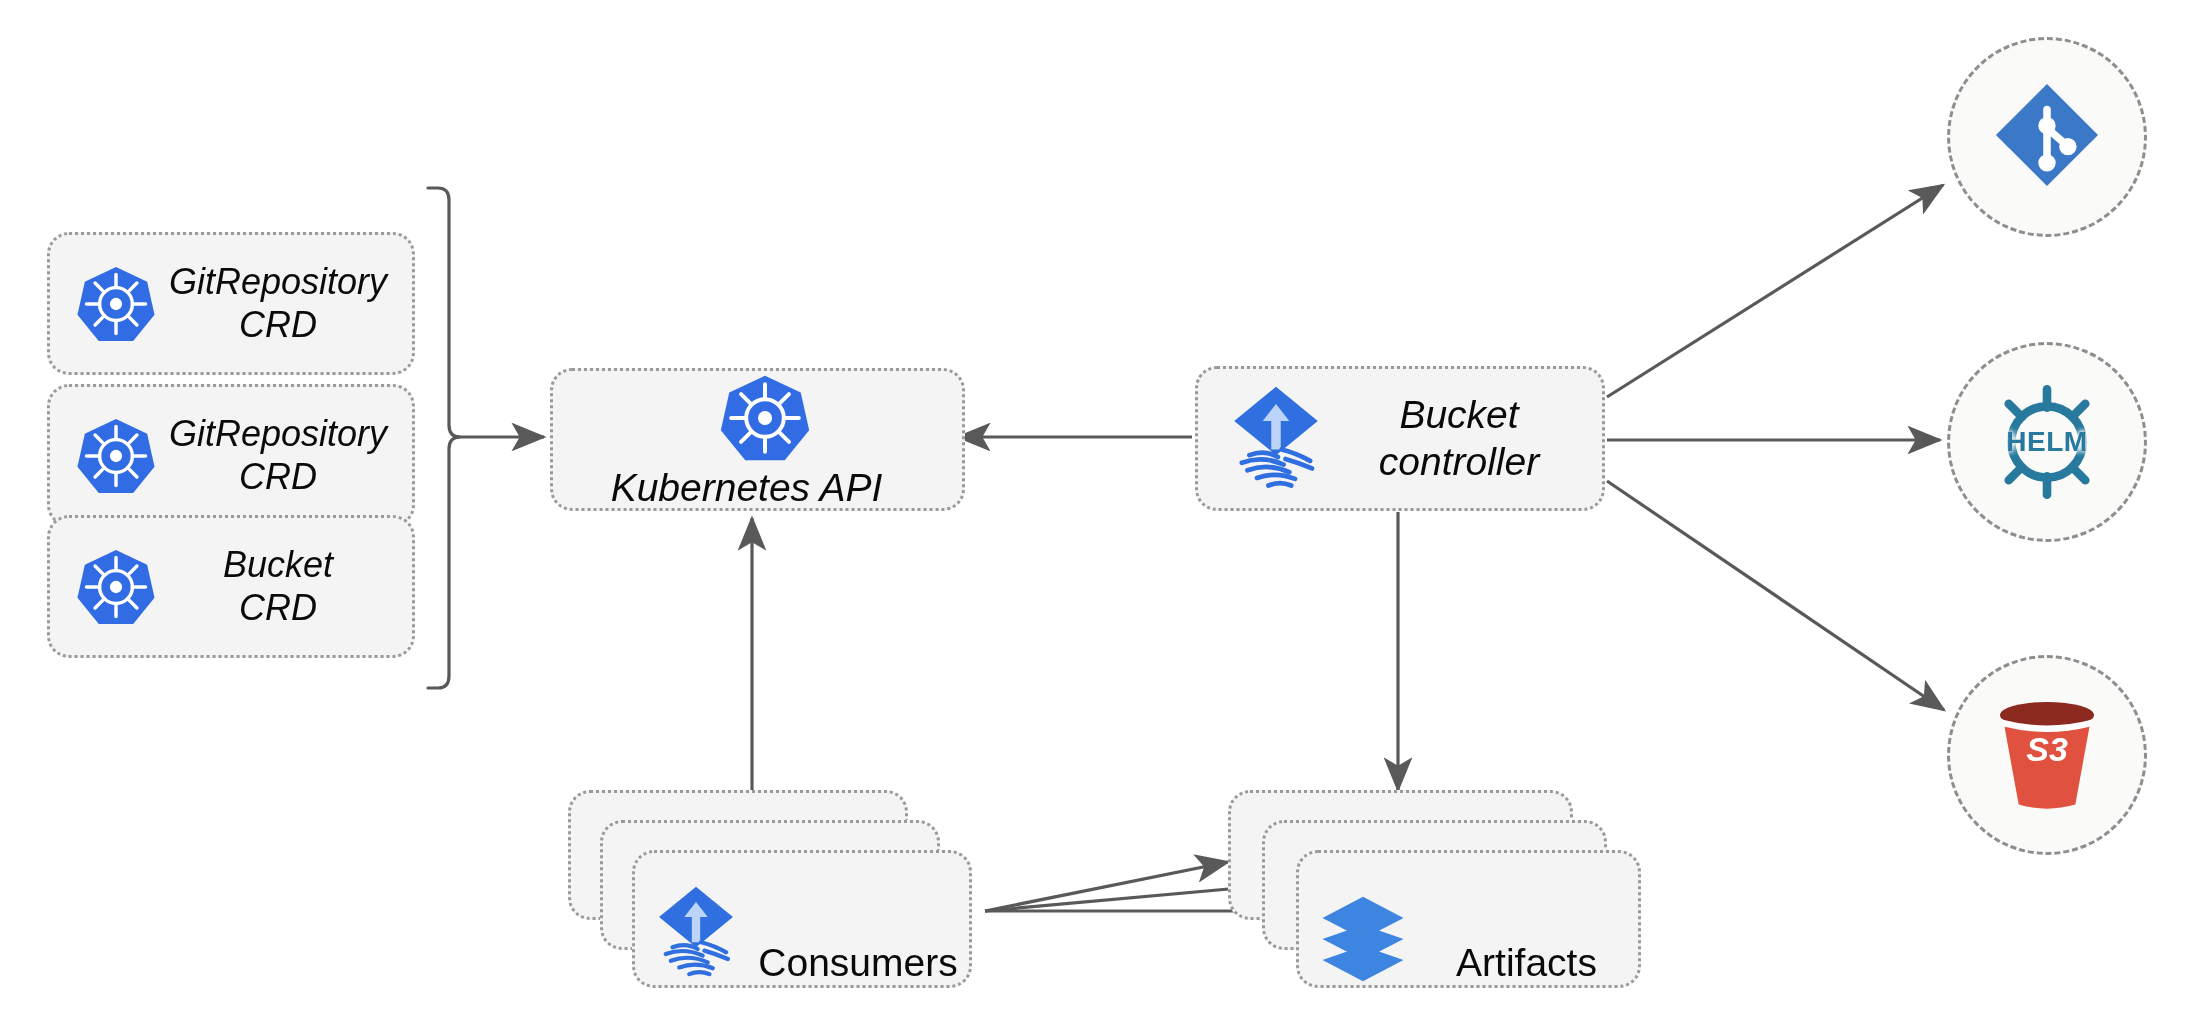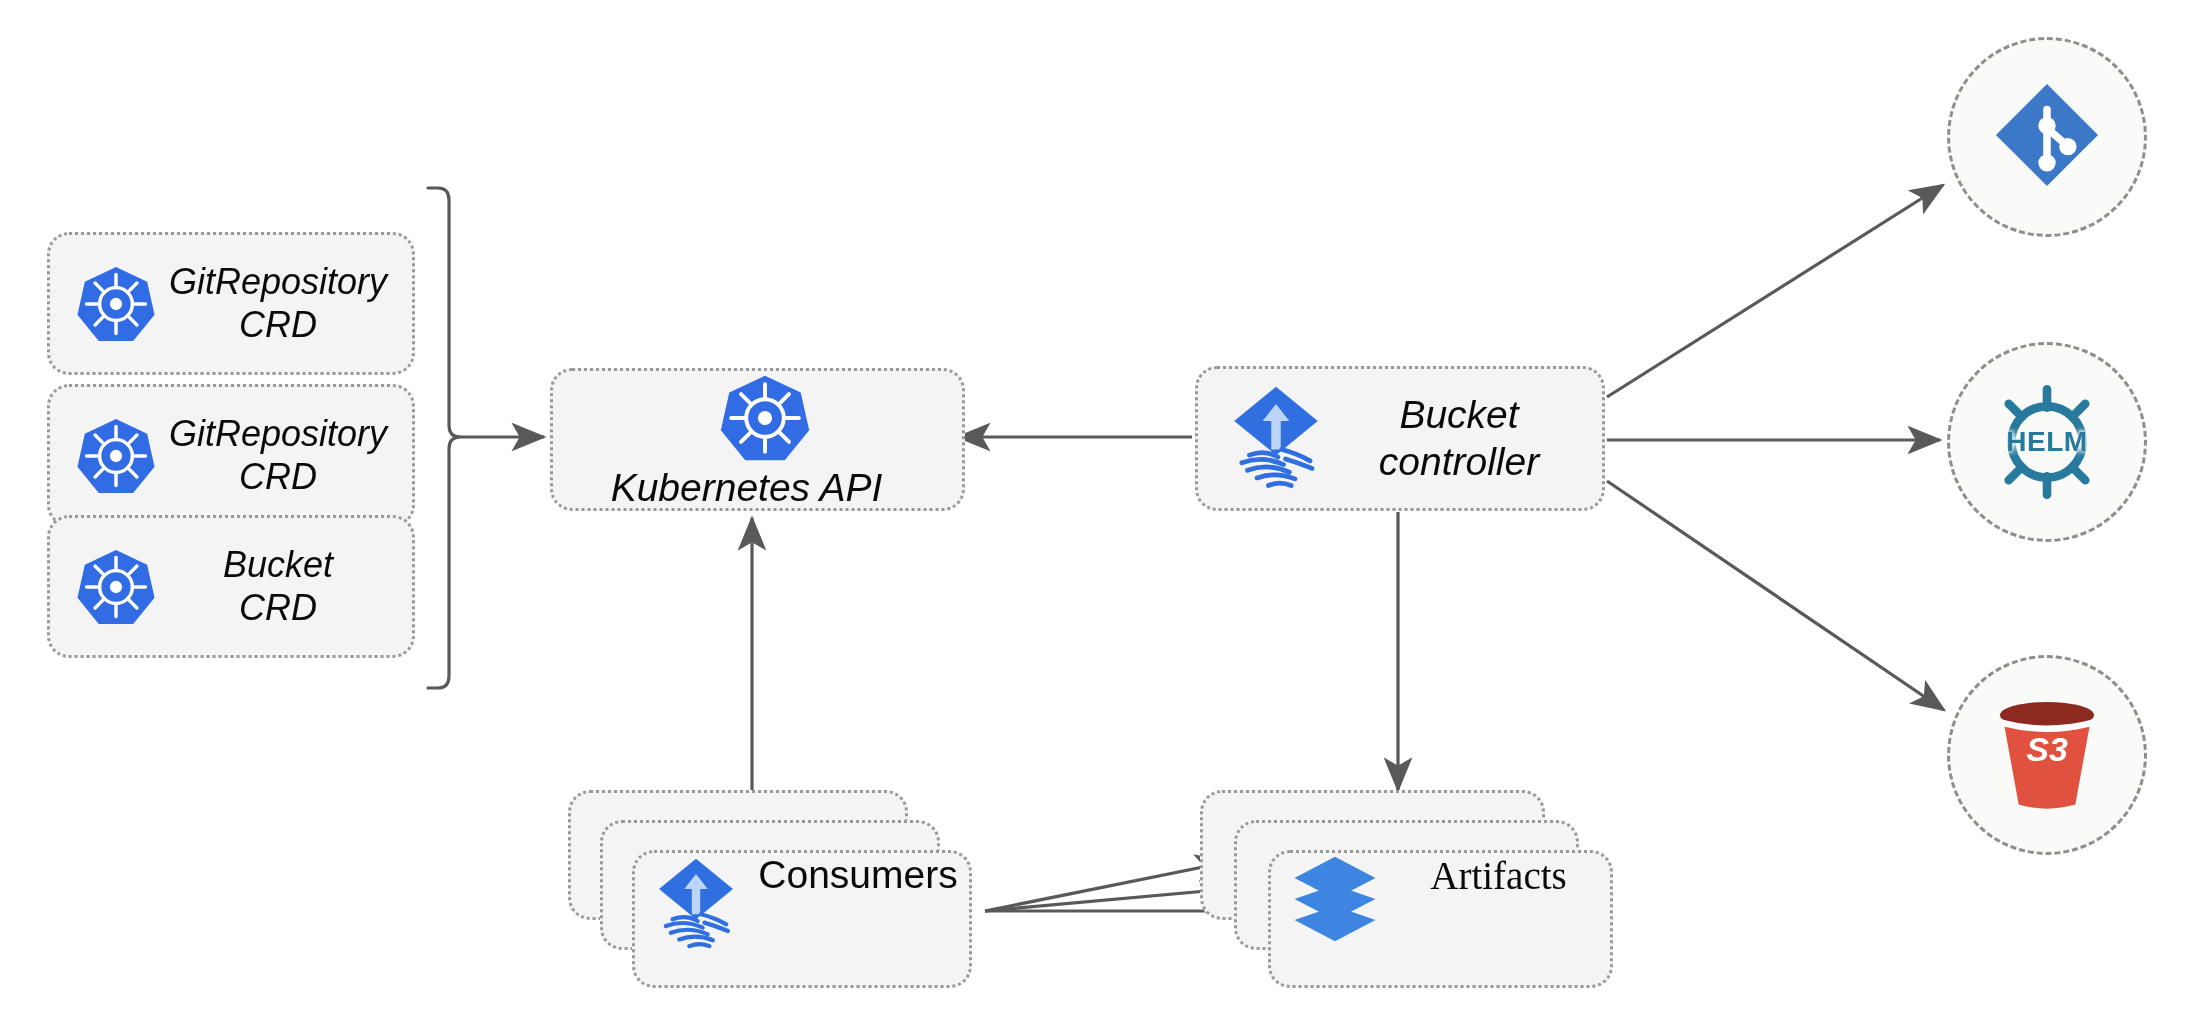--- a/index.html
+++ b/index.html
@@ -80,21 +80,21 @@
   }
   .stack .card {
     position: absolute;
     box-sizing: border-box;
     background: #f4f4f4;
     border: 3px dotted #999999;
     border-radius: 22px;
   }
   .stack .front {
     display: flex;
-    align-items: flex-start;
+    align-items: flex-end;
   }
   .stack .front .ico {
     flex: 0 0 auto;
     display: flex;
     align-items: center;
     justify-content: center;
   }
   .stack .front .lbl {
     flex: 1 1 auto;
     text-align: center;
@@ -274,21 +274,21 @@
             <path d="M42 108 Q54 103 66 108"></path>
             <path d="M56 70 Q72 74 86 82"></path>
             <path d="M60 80 Q74 84 88 90"></path>
           </g>
         </svg>
       </span>
       <span class="lbl">Consumers</span>
     </div>
   </div>
 
-  <div class="stack" style="left:1200px; top:790px; width:410px; height:200px;font-family:Liberation Serif, serif;">
+  <div class="stack" style="left:1228px; top:790px; width:410px; height:200px;">
     <div class="card" style="left:0px; top:0px; width:345px; height:130px;"></div>
     <div class="card" style="left:34px; top:30px; width:345px; height:130px;"></div>
     <div class="card front" style="left:68px; top:60px; width:345px; height:138px;">
       <span class="ico" style="width:104px; margin-left:12px;">
         <svg width="88" height="92" viewBox="0 0 100 104">
           <path d="M50 4 L96 28 L50 52 L4 28 Z" fill="#3d85e0"></path>
           <path d="M50 36 L96 52 L50 76 L4 52 Z" fill="#3d85e0"></path>
           <path d="M50 60 L96 76 L50 100 L4 76 Z" fill="#3d85e0"></path>
         </svg>
       </span>

